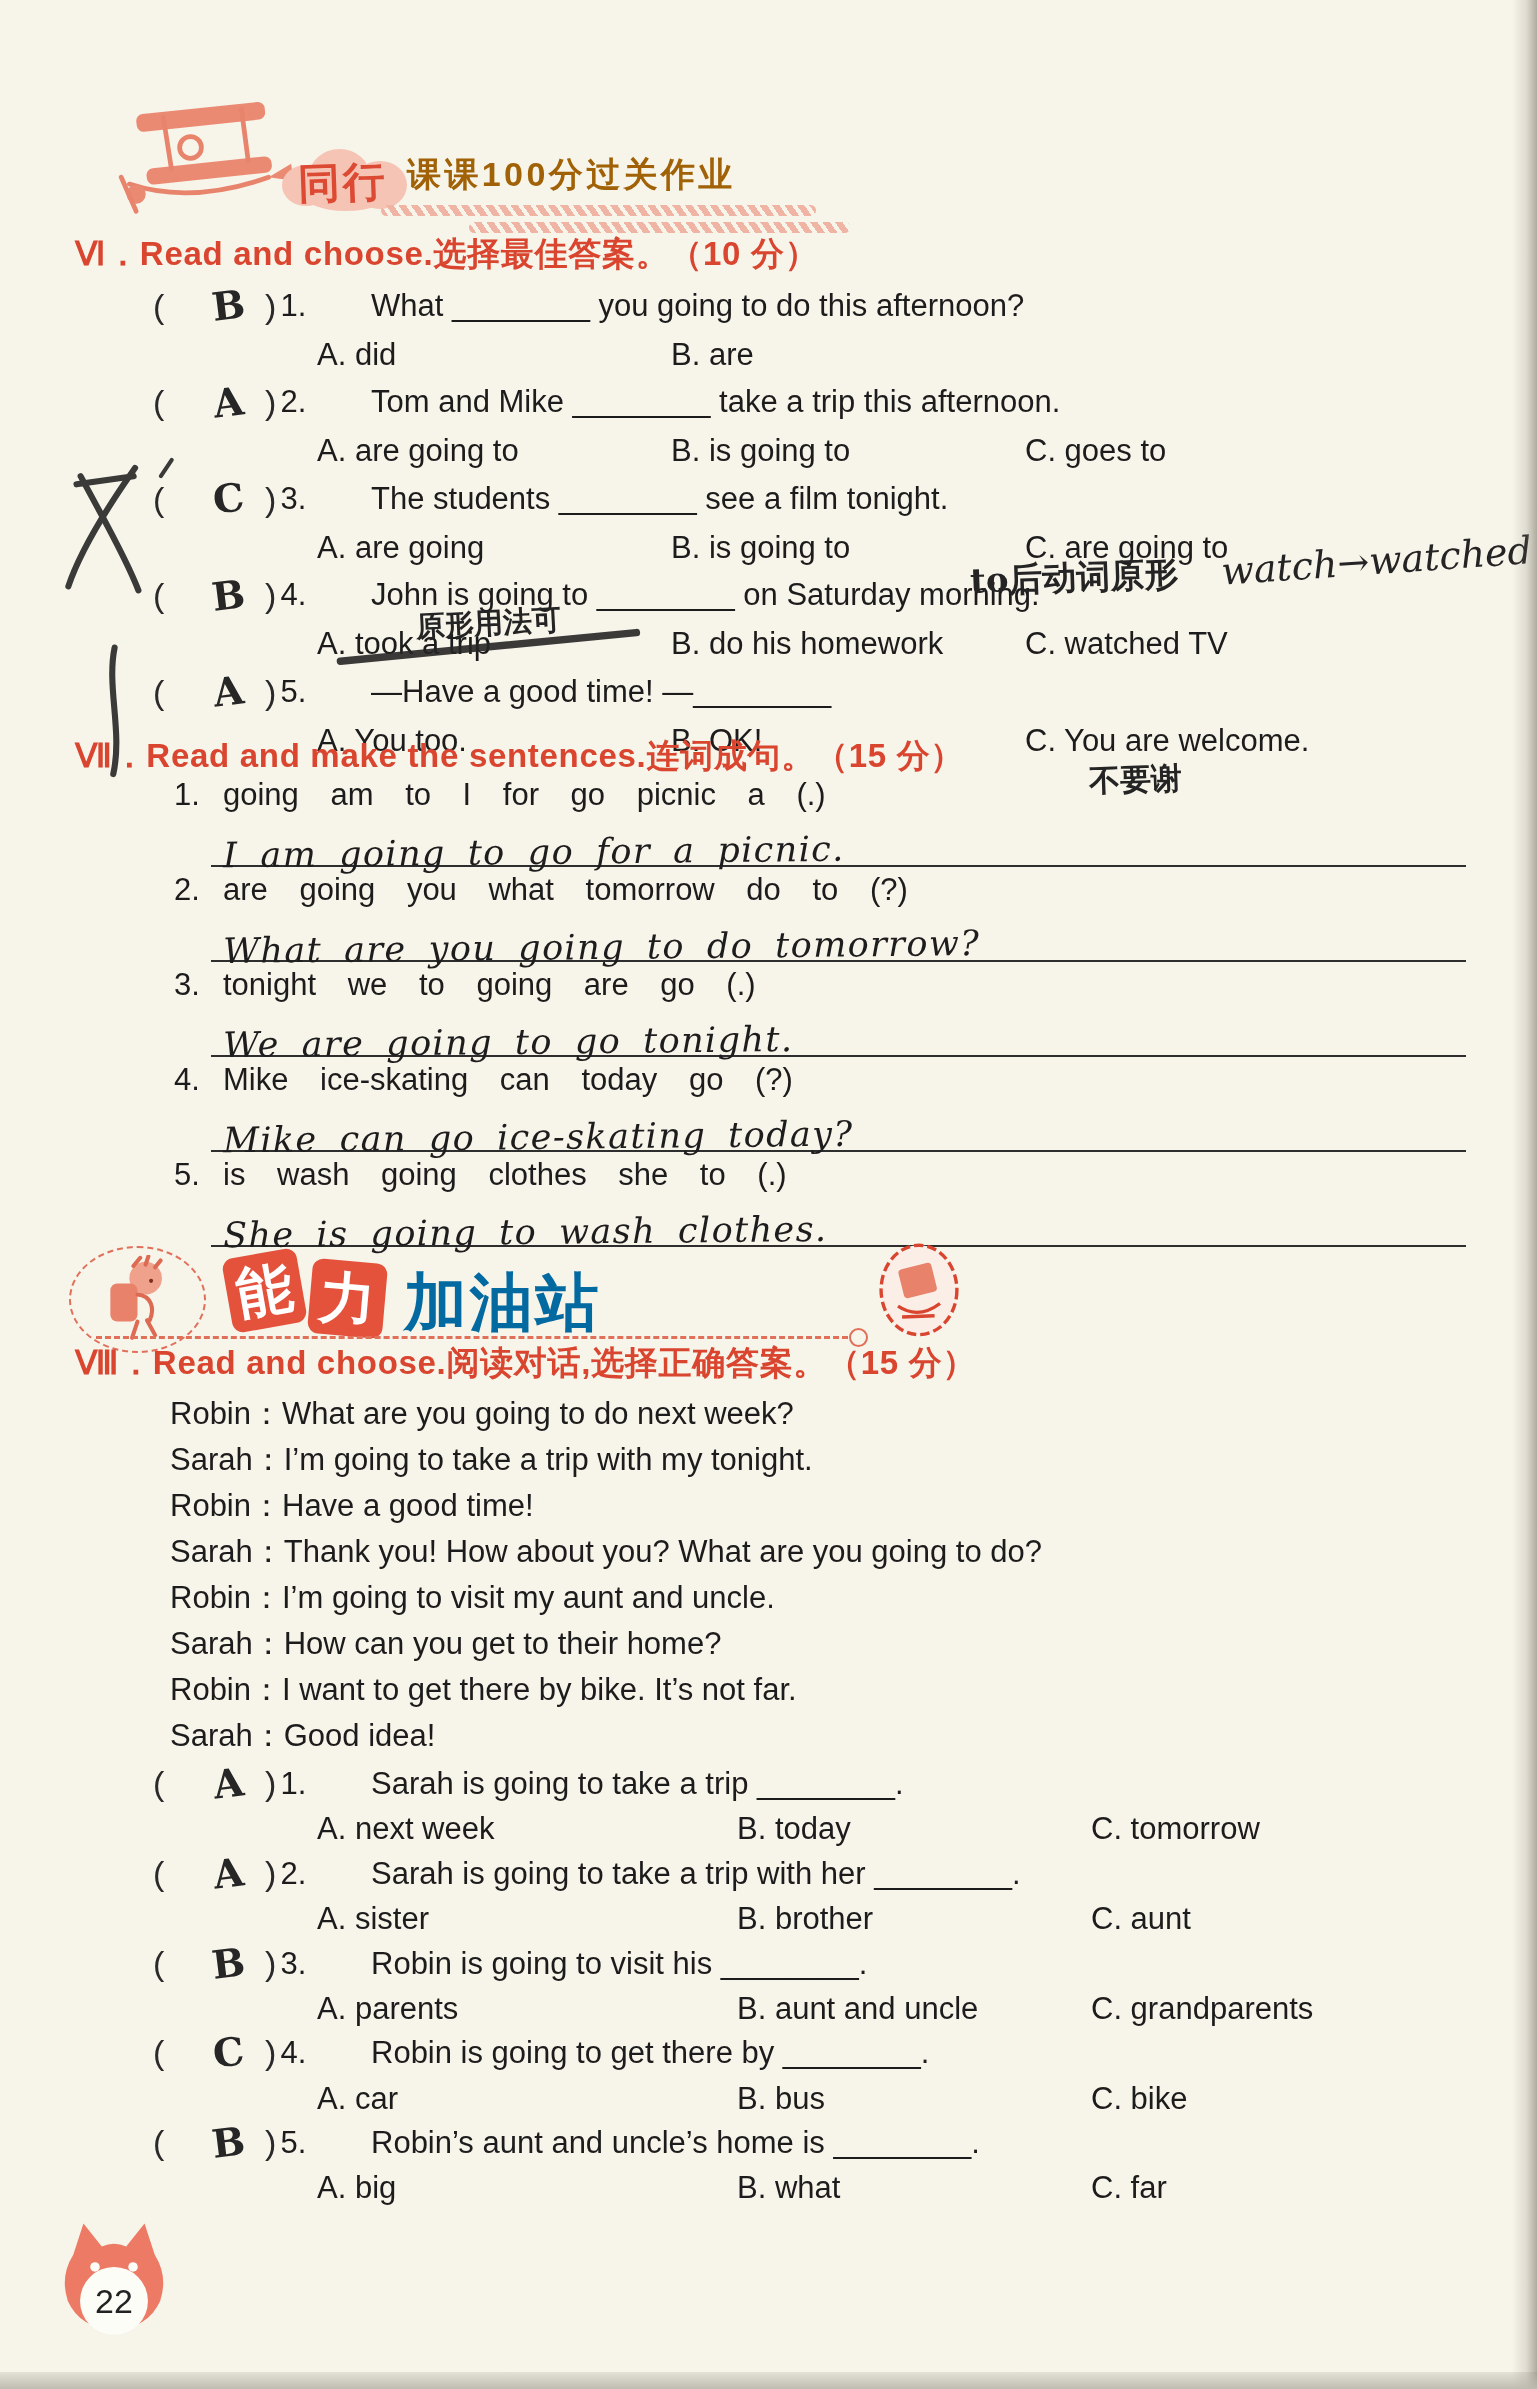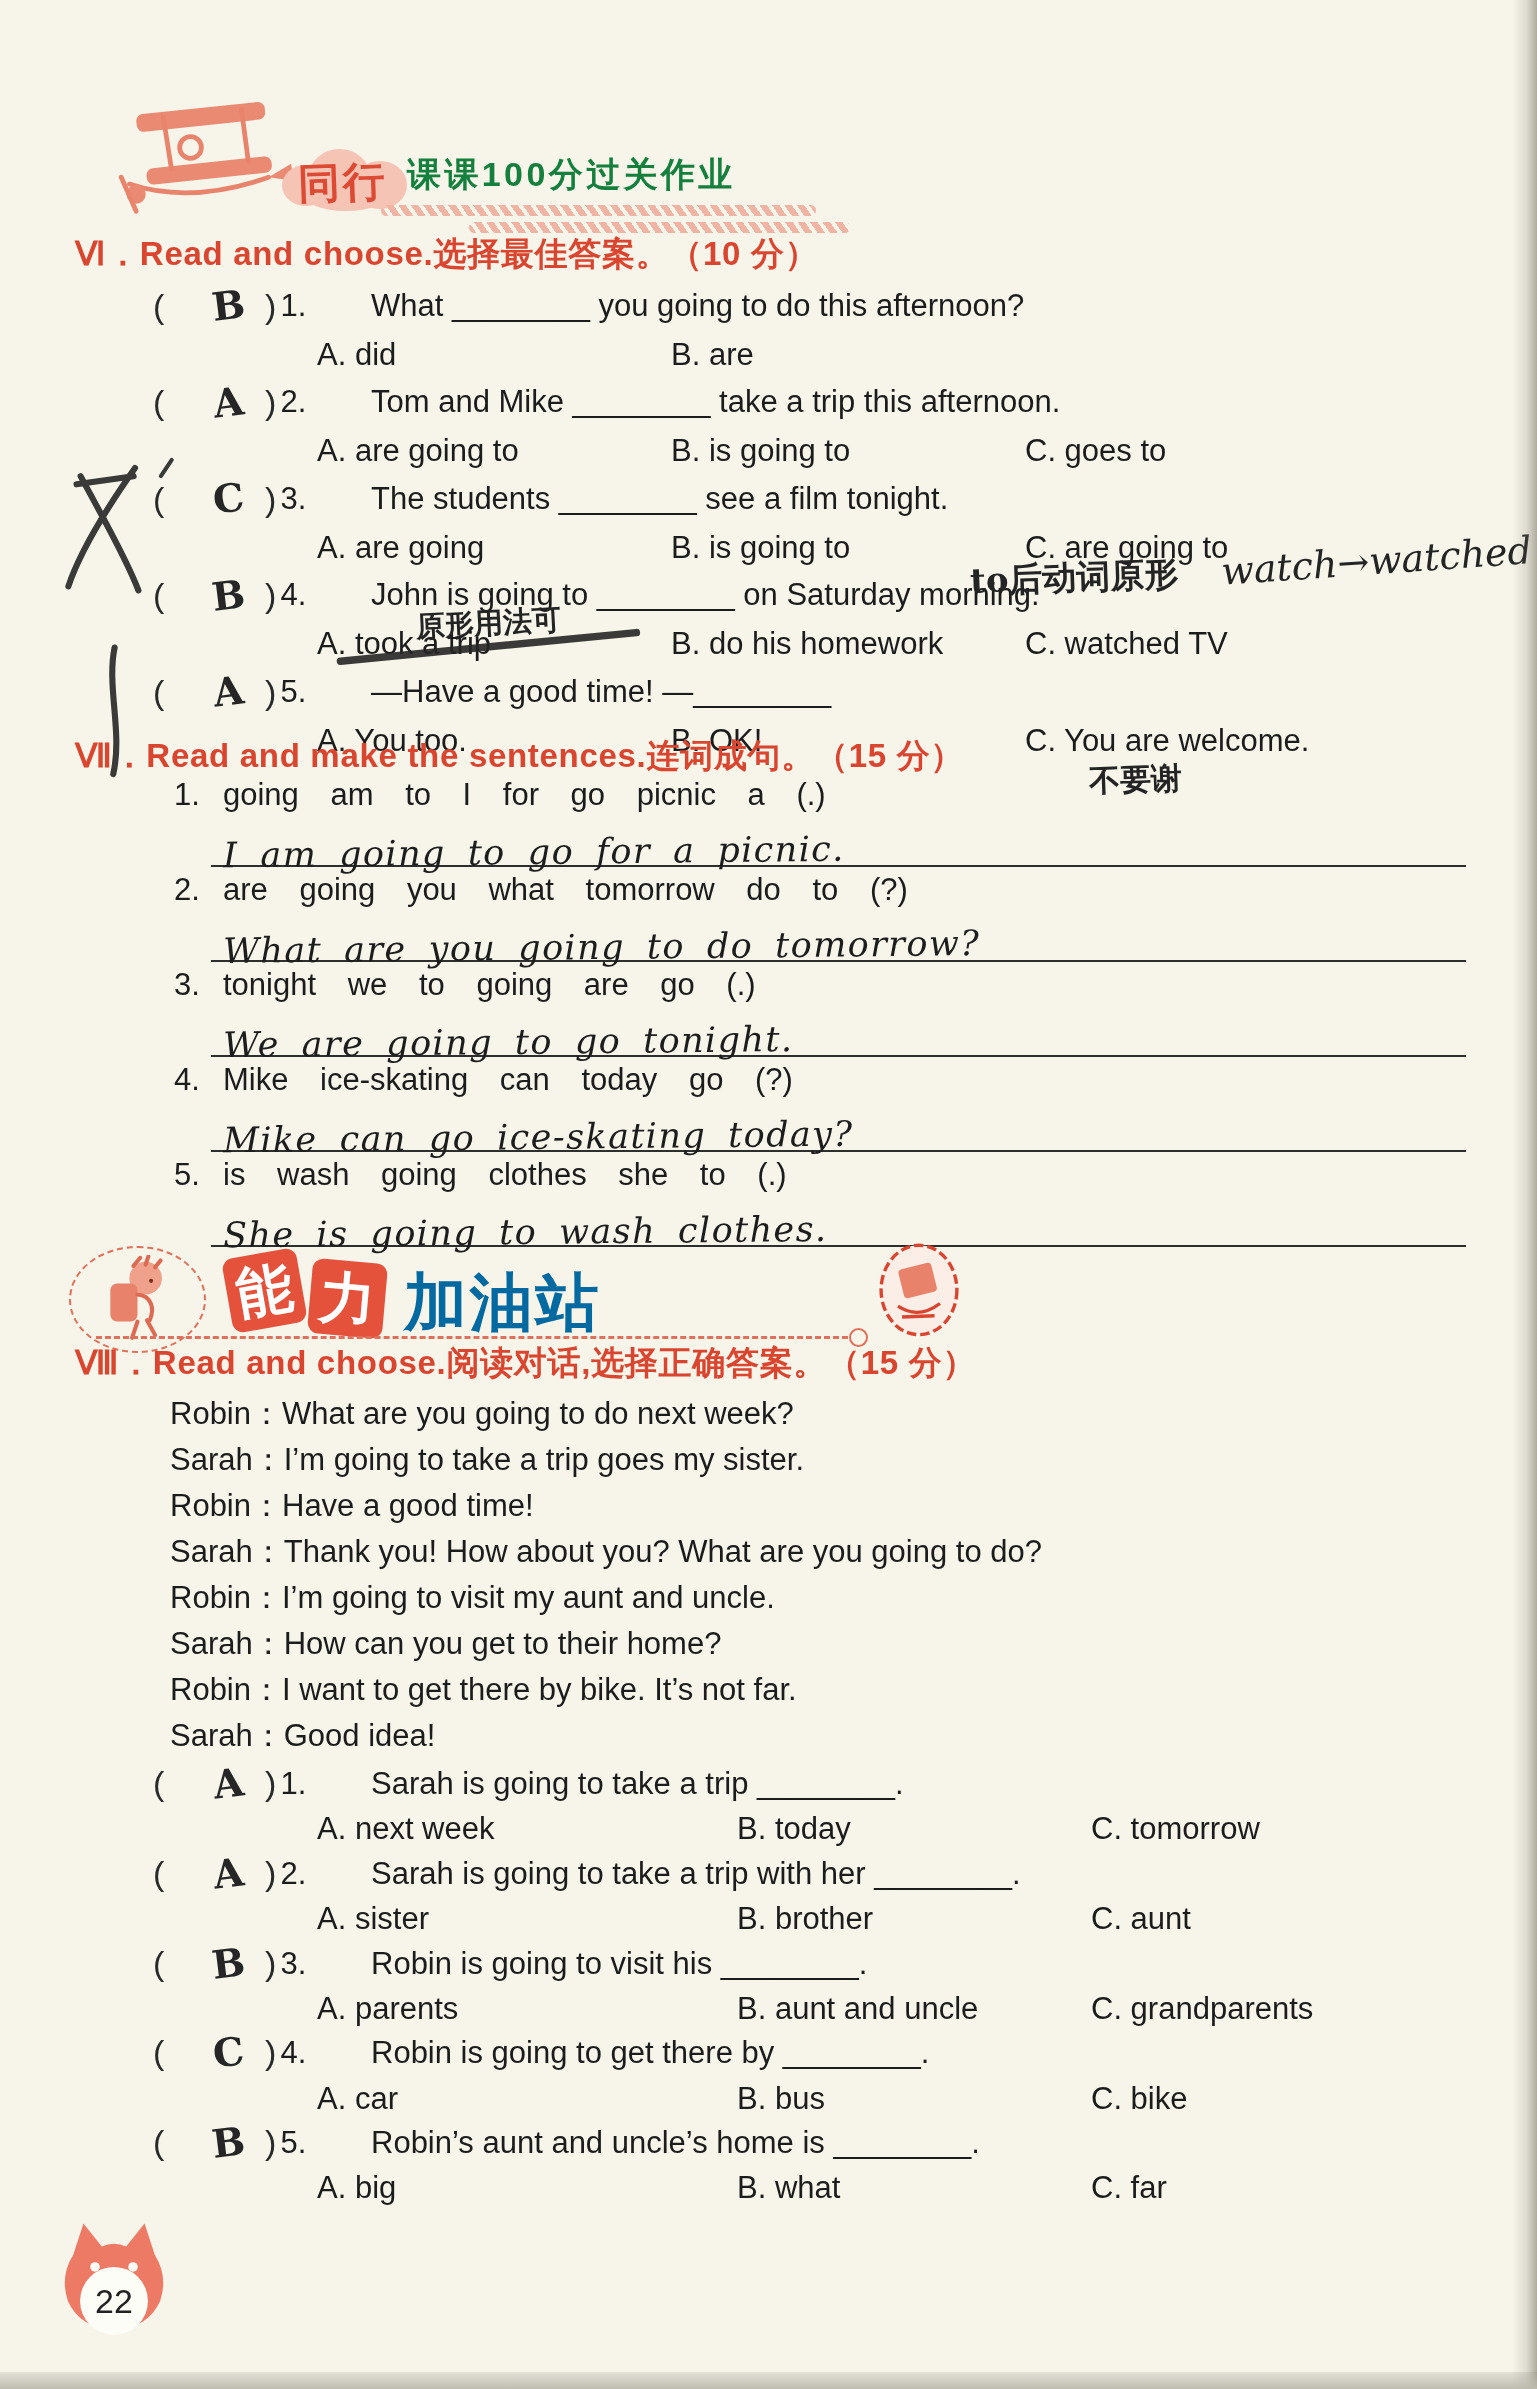--- a/index.html
+++ b/index.html
@@ -4,21 +4,21 @@
 <style>
   html,body{margin:0;padding:0;}
   body{
     width:1538px;height:2389px;position:relative;overflow:hidden;
     background:#f7f4ea;color:#1c1c1c;
     font-family:"Liberation Sans",sans-serif;
   }
   .abs{position:absolute;}
   
   #hdr-title{
-    left:407px;top:152px;font-size:34px;font-weight:bold;color:#15803d;
+    left:407px;top:152px;font-size:34px;font-weight:bold;color:#a16207;
     letter-spacing:3.4px;
   }
   .hatch{
     height:11px;border-radius:5.4px;
     background:repeating-linear-gradient(55deg,#f0b4a4 0 6.1px,rgba(0,0,0,0) 6.1px 10.2px);
   }
   #cloud{left:282px;top:146px;width:133px;height:68px;}
   .cloud-blob{position:absolute;background:#f6c4b5;border-radius:50%;}
   #hdr-brand{
     left:298px;top:155px;font-size:42px;font-weight:bold;color:#dd4a33;
@@ -295,21 +295,21 @@
     <path d="M34 96 Q64 116 96 92" stroke="#d9452f" stroke-width="5" fill="none"></path>
     <path d="M40 112 L88 110" stroke="#d9452f" stroke-width="5"></path>
   </svg>
 </div>
 
 <div class="section" id="sec8">
   <div class="sec-title"><span>Ⅷ．</span><span>Read and choose.</span><span>阅读对话,选择正确答案。</span><span>（15 分）</span></div>
 
   <div id="dlg-wrap">
     <div class="dlg">Robin：What are you going to do next week?</div>
-    <div class="dlg">Sarah：I’m going to take a trip goes my sister.</div>
+    <div class="dlg">Sarah：I’m going to take a trip with my tonight.</div>
     <div class="dlg">Robin：Have a good time!</div>
     <div class="dlg">Sarah：Thank you! How about you? What are you going to do?</div>
     <div class="dlg">Robin：I’m going to visit my aunt and uncle.</div>
     <div class="dlg">Sarah：How can you get to their home?</div>
     <div class="dlg">Robin：I want to get there by bike. It’s not far.</div>
     <div class="dlg">Sarah：Good idea!</div>
   </div>
 
   <div class="stem-row">
     <span class="qhead">

